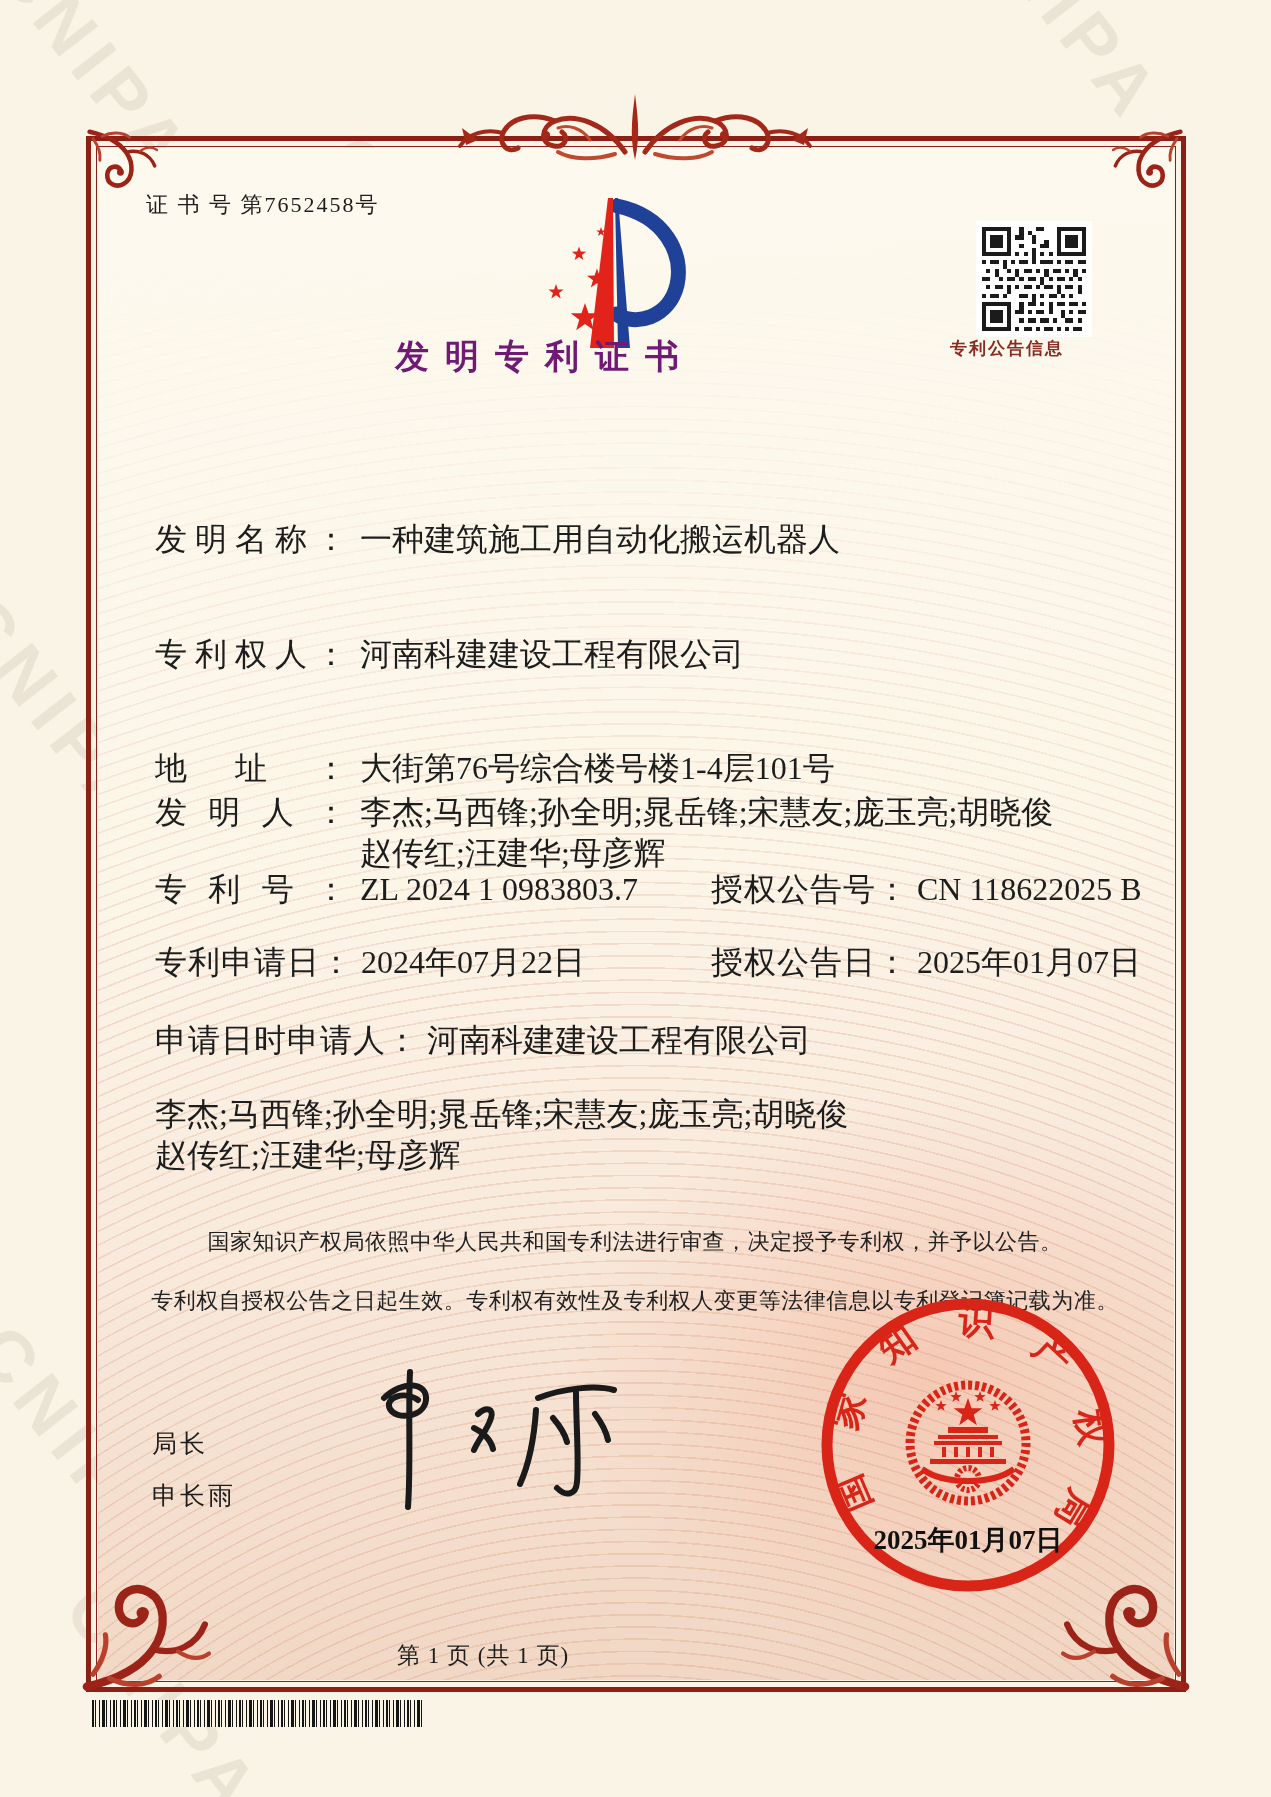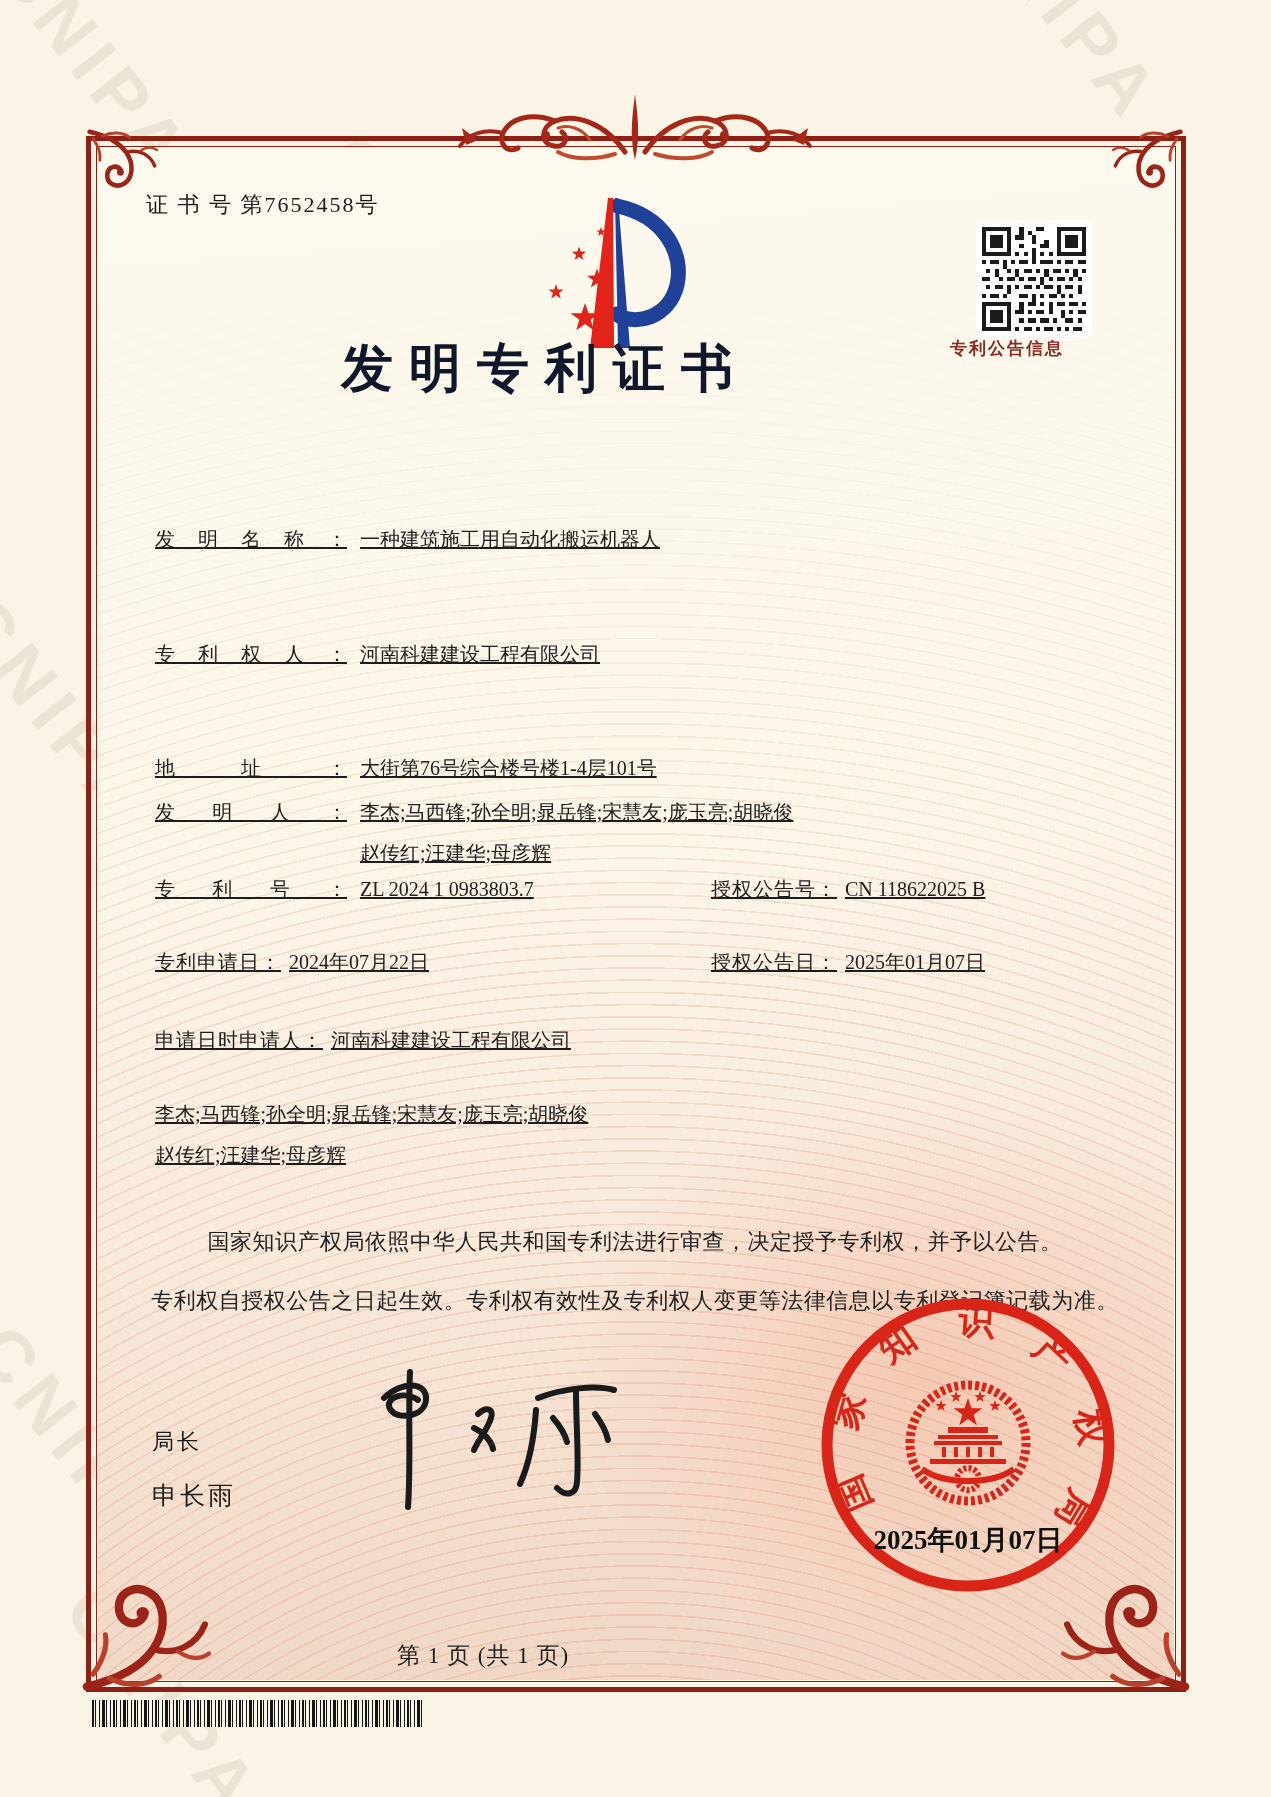--- a/index.html
+++ b/index.html
@@ -22,29 +22,29 @@
       -webkit-mask-image:linear-gradient(to bottom, transparent 8%, #000 55%);
       mask-image:linear-gradient(to bottom, transparent 8%, #000 55%);}
   .ornament{position:absolute;z-index:3;pointer-events:none;}
   
   .content{position:absolute;inset:0;z-index:4;}
   .cert-no{position:absolute;left:146px;top:190px;font-size:22px;letter-spacing:2px;}
   .logo{position:absolute;left:500px;top:196px;}
   .qr{position:absolute;left:976px;top:221px;width:112px;height:112px;background:#fff;padding:2px;}
   .qr-label{position:absolute;left:950px;top:337px;width:165px;font-size:17px;
             letter-spacing:2px;color:#8a2a20;font-weight:bold;}
-  .title{position:absolute;left:150px;top:334px;width:790px;text-align:center;font-size:52px;
-         font-weight:bold;letter-spacing:16px;color:#0f172a;}
-  .row{position:absolute;display:flex;font-size:20px;line-height:41px;text-decoration:underline;}
+  .title{position:absolute;left:150px;top:334px;width:790px;text-align:center;font-size:34px;
+         font-weight:bold;letter-spacing:16px;color:#701a75;}
+  .row{position:absolute;display:flex;font-size:32px;line-height:41px;}
   .lbl{flex:none;width:192px;text-align:justify;text-align-last:justify;}
   .lbl-nat{flex:none;letter-spacing:1px;margin-right:8px;}
   .val{margin-left:13px;}
   .legal{position:absolute;left:130px;width:1010px;top:1212px;font-size:22px;line-height:59px;
          text-align:center;letter-spacing:0.5px;color:#222;}
-  .signer-title{position:absolute;left:152px;top:1427px;font-size:22px;letter-spacing:3px;}
+  .signer-title{position:absolute;left:152px;top:1427px;font-size:25px;letter-spacing:3px;}
   .signer-name{position:absolute;left:152px;top:1479px;font-size:25px;letter-spacing:3px;}
   .signature{position:absolute;left:350px;top:1352px;}
   .seal{position:absolute;left:816px;top:1293px;}
   .seal-date{position:absolute;left:838px;top:1522px;width:260px;text-align:center;font-size:27px;
              font-weight:600;color:#111;}
   .page-num{position:absolute;left:397px;top:1640px;width:440px;font-size:23px;letter-spacing:1px;}
   .barcode{position:absolute;left:92px;top:1700px;width:330px;height:27px;z-index:4;
       background:repeating-linear-gradient(90deg,#141414 0 2px,#f9f4e6 2px 3px,#141414 3px 4px,
       #f9f4e6 4px 7px,#141414 7px 8px,#f9f4e6 8px 10px,#141414 10px 13px,#f9f4e6 13px 14px,
       #141414 14px 15px,#f9f4e6 15px 18px,#141414 18px 19px,#f9f4e6 19px 21px);}

